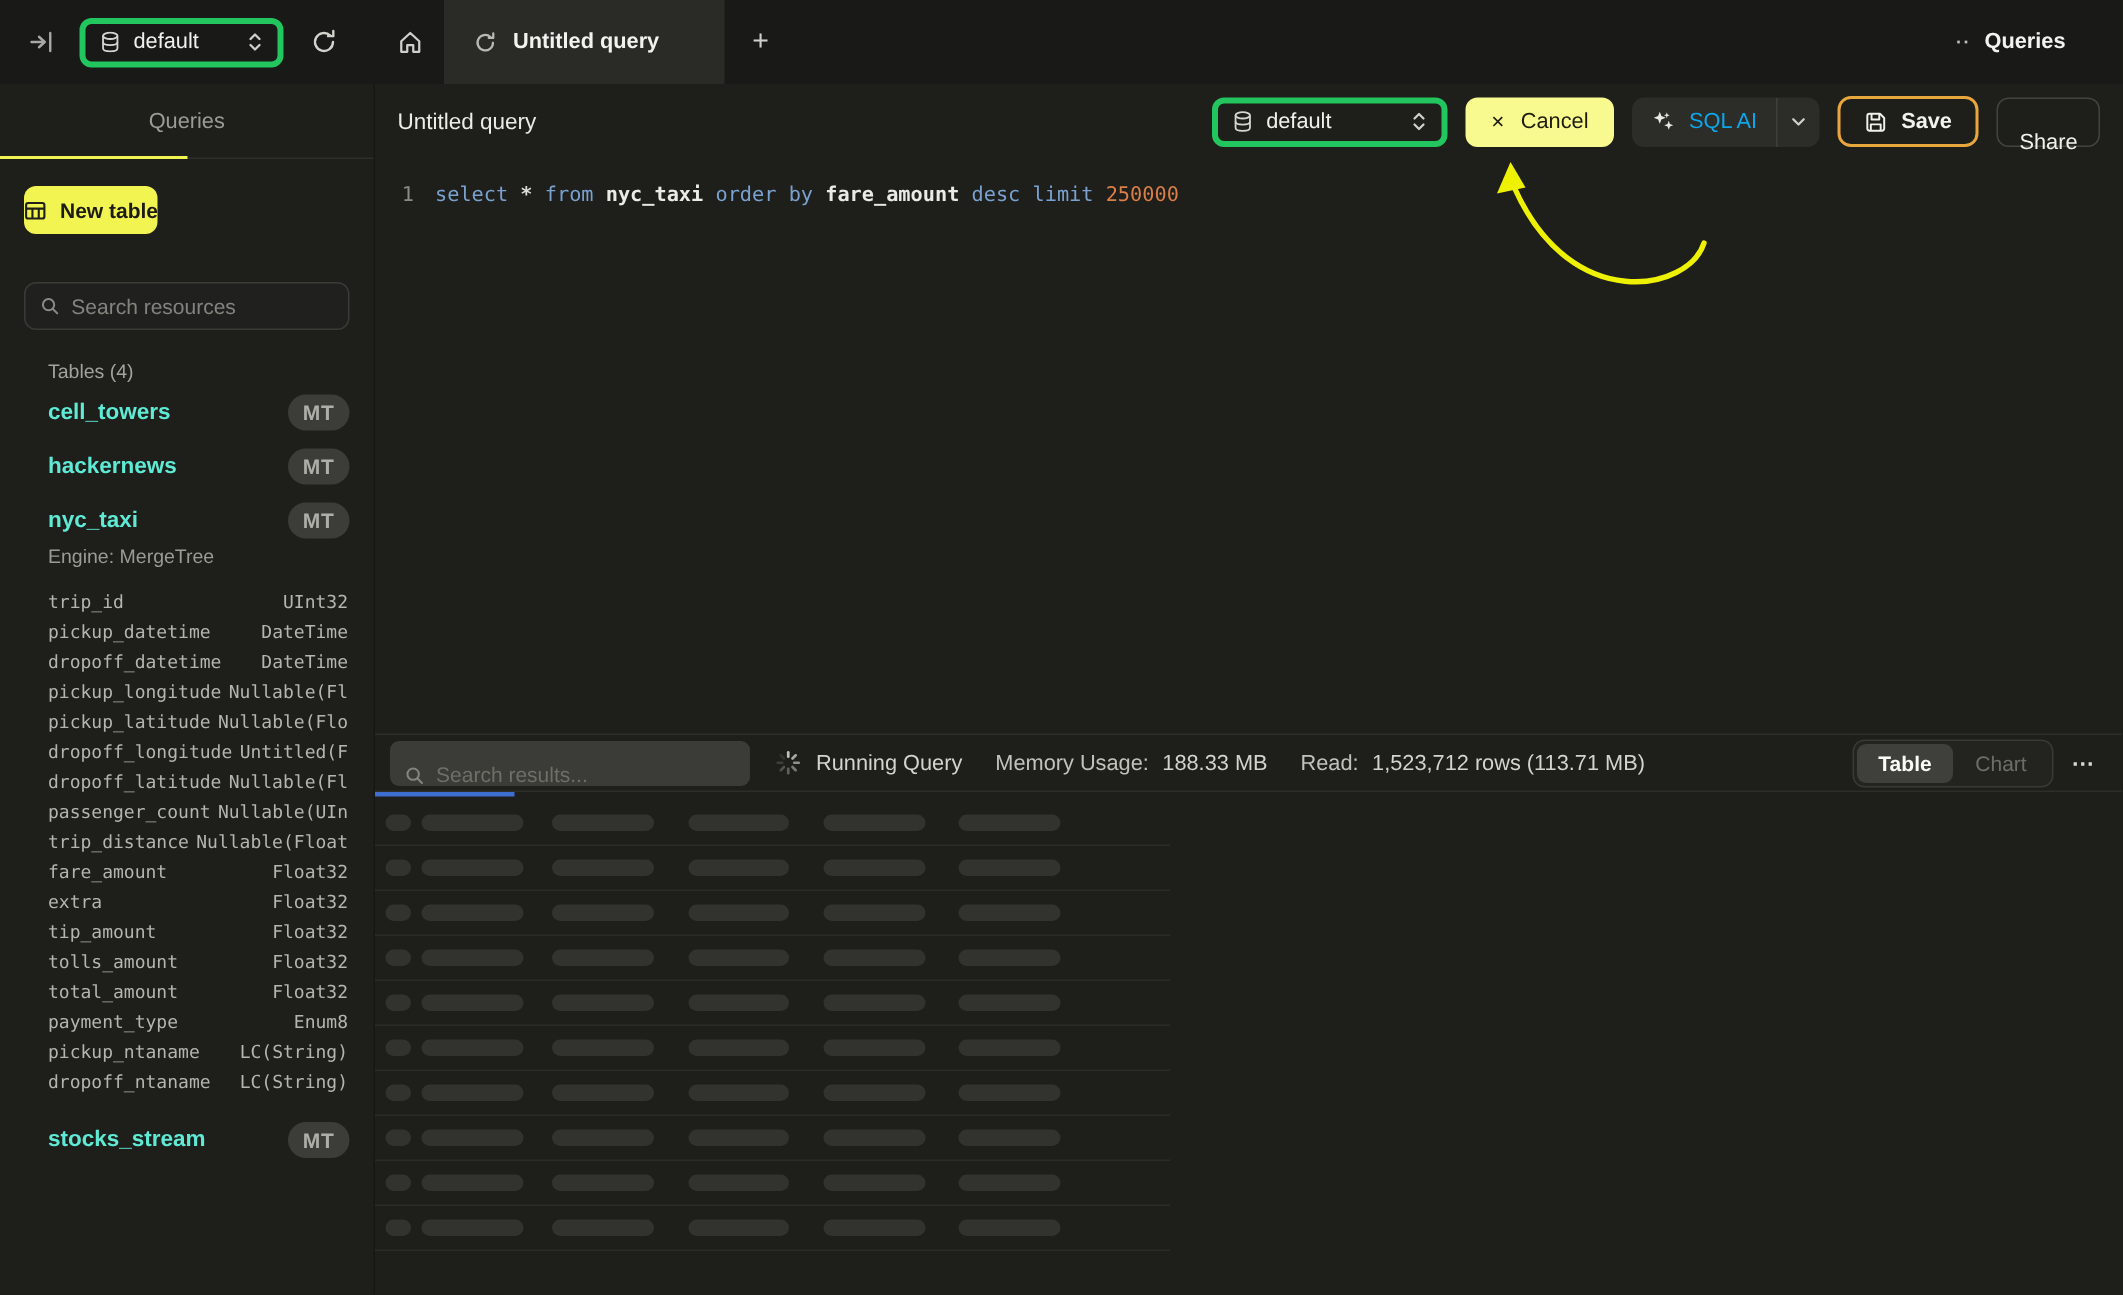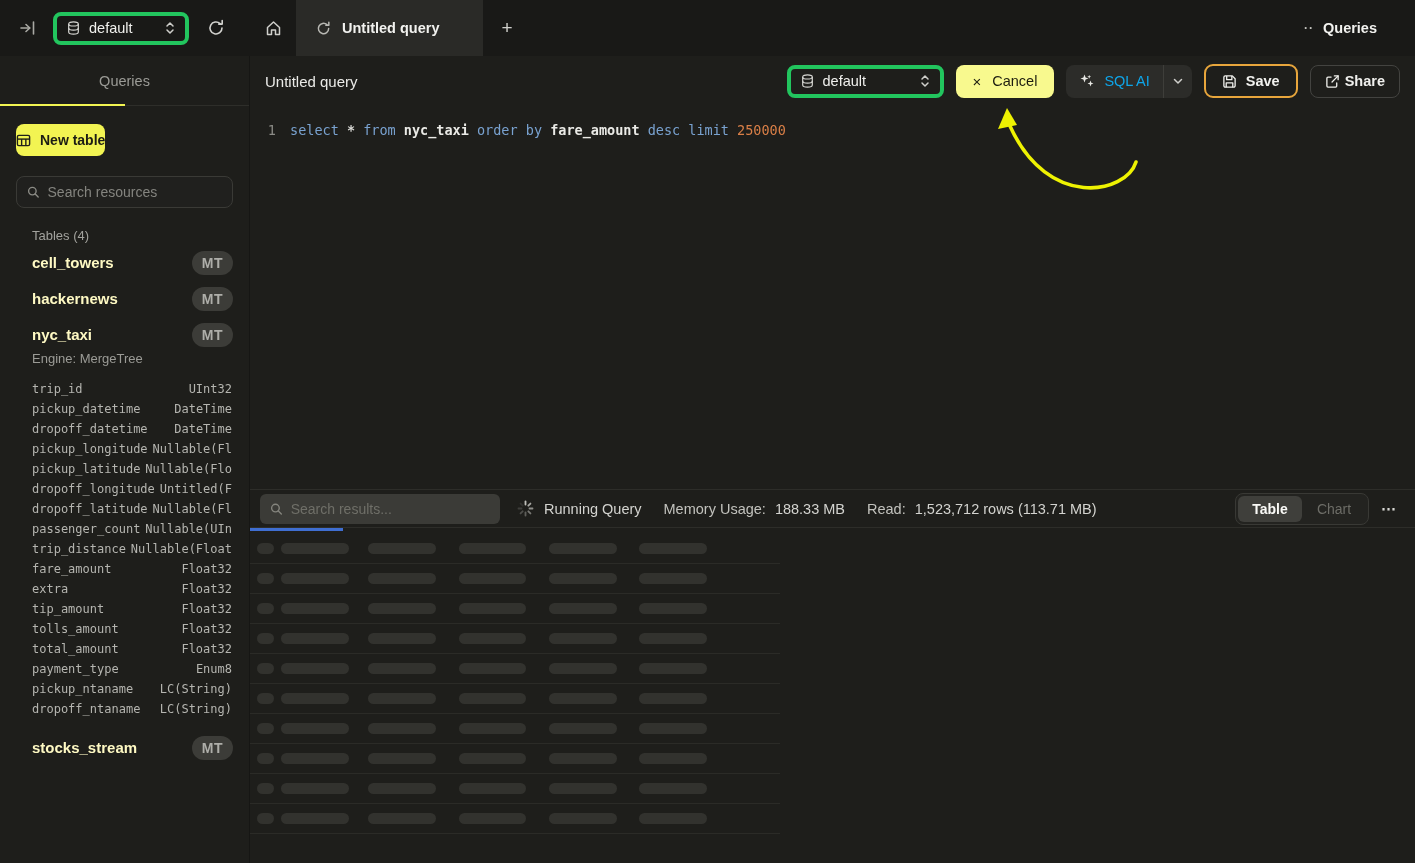--- a/index.html
+++ b/index.html
@@ -32,62 +32,62 @@
   .queries-link .dots { color:#c2c2bd; font-weight:700; font-size:12px; letter-spacing:1px; }
   .queries-link .lbl { font-size:14.5px; font-weight:600; color:#f2f2ef; }
 
   
   .sidebar { position:absolute; top:56px; left:0; width:250px; bottom:0; background:#1e1e1b; border-right:1px solid #161614; }
   .side-tabs { height:50px; display:flex; position:relative; border-bottom:1px solid #2e2e2a; }
   .side-tab { flex:1; display:flex; align-items:center; justify-content:center; font-size:14.5px; cursor:pointer; color:#9b9b96; }
   .side-tab.active { color:#f4f4f1; font-weight:600; }
   .tab-underline { position:absolute; bottom:-1px; left:0; width:125px; height:2px; background:#f2f452; }
   .newtable-btn { display:flex; align-items:center; justify-content:center; gap:9px; height:32px; margin:18px 16px 0; background:#f2f452; border-radius:8px; color:#1c1c14; font-weight:700; font-size:14px; }
-  .search-box { margin:20px 16px 0; height:32px; border:1px solid #3a3a36; border-radius:8px; background:#20201e; display:flex; align-items:center; gap:8px; padding:0 10px; }
+  .search-box { margin:32px 16px 0; height:32px; border:1px solid #3a3a36; border-radius:8px; background:#20201e; display:flex; align-items:center; gap:8px; padding:0 10px; }
   .search-box input { background:transparent; border:none; outline:none; color:#d0d0cc; font-size:14px; width:100%; font-family:"Liberation Sans", sans-serif; }
   .search-box input::placeholder { color:#84847f; }
   .section-label { margin:20px 16px 0 32px; font-size:13px; color:#a2a29d; }
   .table-row { height:33px; display:flex; align-items:center; justify-content:space-between; padding:0 16px 0 32px; cursor:pointer; margin-top:3px; }
-  .table-name { font-size:15px; font-weight:700; color:#fef9c3; }
+  .table-name { font-size:15px; font-weight:700; color:#5eead4; }
   .badge { background:#3c3c38; color:#aeaea9; font-size:14px; font-weight:700; padding:4px 10px; border-radius:999px; letter-spacing:.5px; }
   .engine-line { margin:0 0 0 32px; height:20px; font-size:13px; color:#9b9b96; }
   .columns-list { margin:8px 17px 0 32px; font-family:"DejaVu Sans Mono", monospace; font-size:12px; line-height:20px; color:#b5b5b0; }
   .col-row { display:flex; justify-content:space-between; white-space:nowrap; }
   .stocks-row { margin-top:12px;justify-content:space-between; }
 
   
   .main { position:absolute; left:250px; top:56px; right:0; bottom:0; background:#1e1e1b; overflow:hidden; }
   .main-header { height:50px; display:flex; align-items:center; padding:0 15px; }
   .main-title { font-size:15px; color:#ebebe8; }
   .header-actions { margin-left:auto; display:flex; align-items:center; gap:12px; }
   .db-select.wide { width:157px; margin:0; }
   .cancel-btn { height:33px; padding:0 17px; display:flex; align-items:center; gap:11px; background:#f8f98e; border-radius:8px; color:#1d1d10; font-size:14.5px; }
   .cancel-btn .x { font-size:15px; }
   .sqlai-btn { height:33px; background:#2c2c29; border-radius:8px; display:flex; align-items:center; overflow:hidden; }
   .sqlai-main { display:flex; align-items:center; gap:9px; padding:0 13px; height:100%; }
   .sqlai-main .lbl { font-size:14.5px; color:#0ea5e9; }
   .sqlai-div { width:1px; height:100%; background:#3e3e3a; }
   .sqlai-chev { width:28px; height:100%; display:flex; align-items:center; justify-content:center; }
   .save-btn { height:34px; padding:0 16px; display:flex; align-items:center; gap:9px; border:2px solid #e8a63c; border-radius:9px; color:#f2f2ef; font-size:14.5px; font-weight:600; }
-  .share-btn { height:33px; padding:0 14px; display:flex; align-items:center; gap:5px; border:1px solid #434340; border-radius:8px; color:#f0f0ed; font-size:14.5px; font-weight:700; }
+  .share-btn { height:33px; padding:0 14px; display:flex; align-items:center; gap:21px; border:1px solid #434340; border-radius:8px; color:#f0f0ed; font-size:14.5px; font-weight:400;flex-direction:column; }
 
   .editor { height:383px; padding-top:14px; position:relative; cursor:text; }
   .code-line { display:flex; font-family:"DejaVu Sans Mono", monospace; font-size:13.5px; line-height:20px; }
   .gutter { width:26px; text-align:right; color:#8b8b86; margin-right:14px; flex:none; }
   .tok-keyword { color:#79a2d0; }
   .tok-identifier { color:#eaeae6; font-weight:700; }
   .tok-number { color:#d97f47; }
   .tok-operator { color:#dcdcd8; font-weight:700; }
 
   .arrow-svg { position:absolute; left:0; top:0; width:1165px; height:807px; pointer-events:none; z-index:5; }
 
   
   .results { position:absolute; top:433px; left:0; right:0; bottom:0; }
   .results-toolbar { height:39px; border-top:1px solid #2d2d29; border-bottom:1px solid #2d2d29; display:flex; align-items:center; padding:0 10px; }
-  .results-search { width:240px; height:30px; background:#3b3b37; border-radius:6px; display:flex; align-items:center; gap:8px; padding:0 10px; }
+  .results-search { width:240px; height:30px; background:#3b3b37; border-radius:6px; display:flex; align-items:flex-end; gap:8px; padding:0 10px; }
   .results-search input { background:transparent; border:none; outline:none; color:#c6c6c1; font-size:14px; width:100%; font-family:"Liberation Sans", sans-serif; }
   .results-search input::placeholder { color:#6f6f68; }
   .spinner { margin-left:17px; animation:rot 1s steps(8) infinite; transform-origin:center; }
   @keyframes rot { to { transform:rotate(360deg); } }
   .status-text { margin-left:10px; font-size:14.5px; color:#d3d3cf; }
   .stat-label { margin-left:22px; font-size:14.5px; color:#c2c2bd; }
   .stat-value { margin-left:9px; font-size:14.5px; color:#d3d3cf; }
   .toggle-group { margin-left:auto; display:flex; align-items:center; background:#232320; border:1px solid #393935; border-radius:8px; padding:2px; height:32px; }
   .seg { width:64px; height:26px; display:flex; align-items:center; justify-content:center; border-radius:6px; font-size:14px; cursor:pointer; }
   .seg.active { background:#3f3f3b; color:#fafaf7; font-weight:600; }

